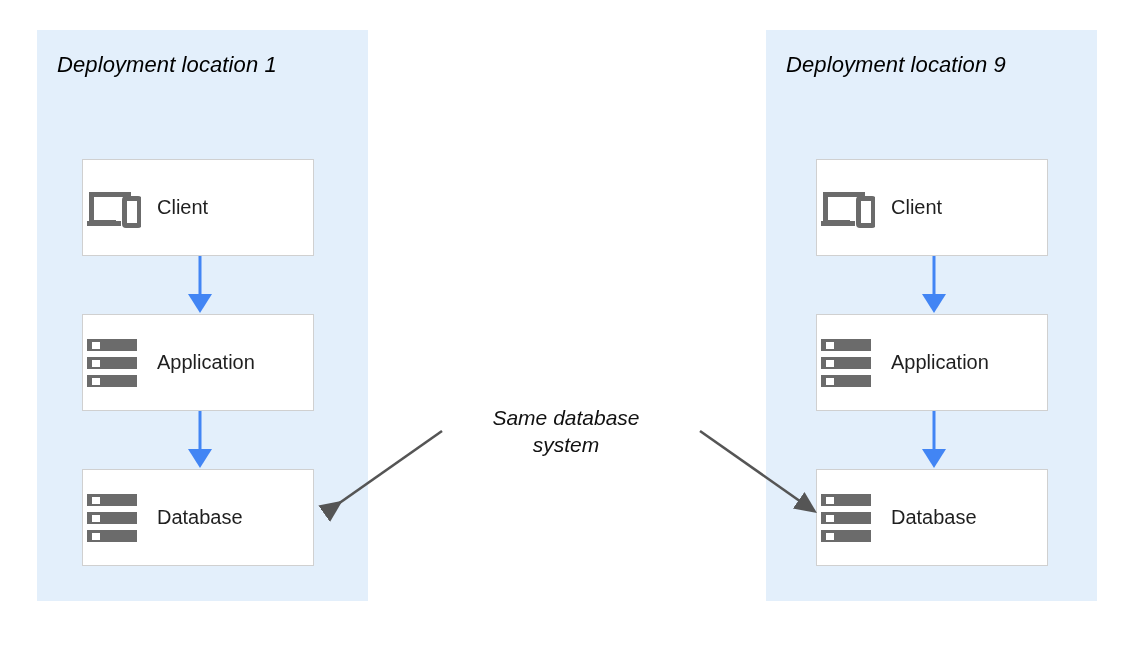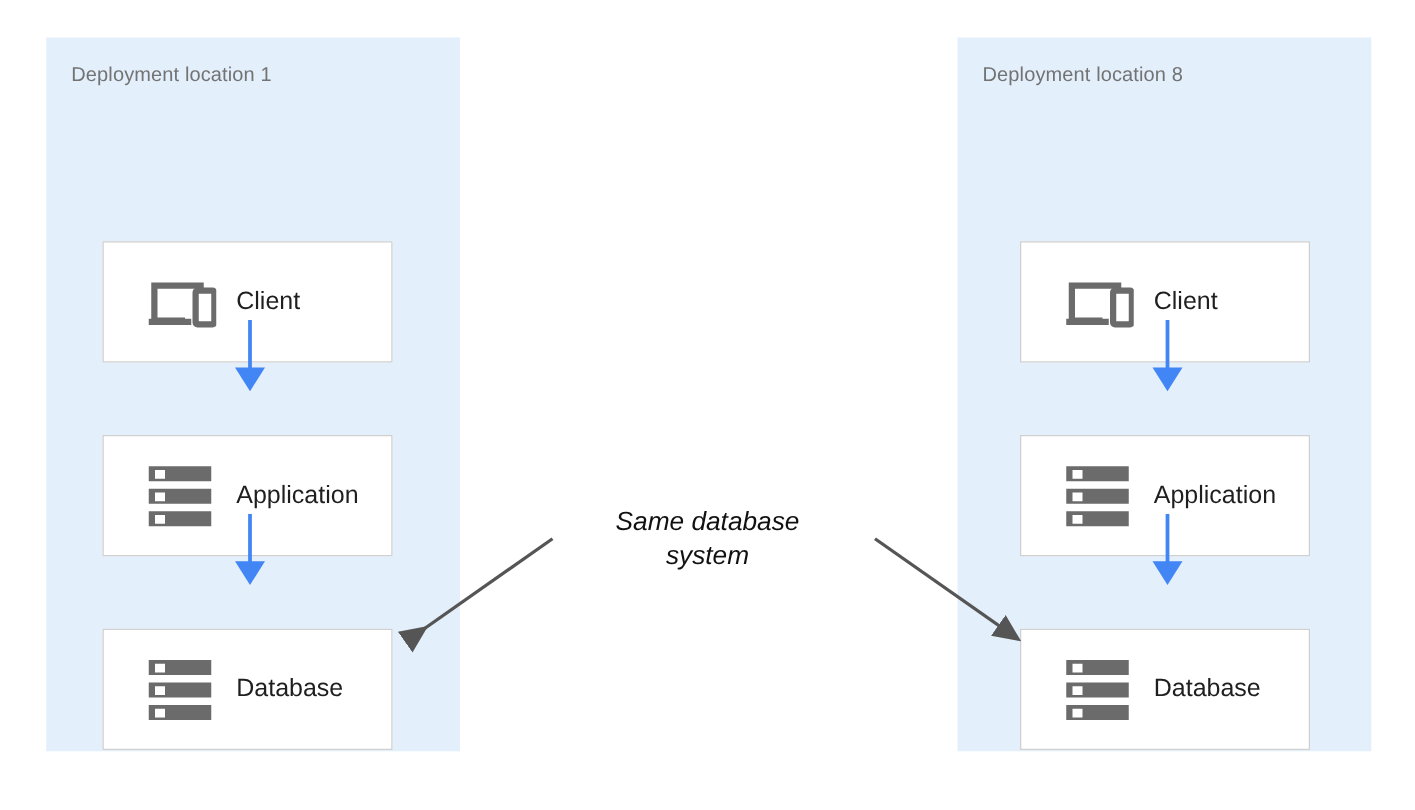--- a/index.html
+++ b/index.html
@@ -22,36 +22,36 @@
 
   
   .zone {
     position: absolute;
     background: #e3effb;
   }
   .zone-label {
     position: absolute;
     left: 20px;
     top: 22px;
-    font-size: 16px;
-    color: #737373;
+    font-size: 22px;
+    color: #000000;
     white-space: nowrap;
     letter-spacing: 0.1px;
+    font-style: italic;
   }
 
   
   .node {
     position: absolute;
     background: #ffffff;
     border: 1px solid #d0d0d0;
     box-sizing: border-box;
     display: flex;
     align-items: center;
-    padding-left: 34px;
-    margin-top: 34px;
+    padding-left: 2px;
   }
   .node-label {
     font-size: 20px;
     color: #1f1f1f;
     margin-left: 16px;
     white-space: nowrap;
   }
 
   
   .icon {
@@ -136,21 +136,21 @@
         <rect x="2" y="20" width="50" height="12" fill="#6b6b6b"></rect>
         <rect x="7" y="23" width="8" height="7" fill="#ffffff"></rect>
         <rect x="2" y="38" width="50" height="12" fill="#6b6b6b"></rect>
         <rect x="7" y="41" width="8" height="7" fill="#ffffff"></rect>
       </svg>
     </span>
     <span class="node-label">Database</span>
   </div>
 
   <div class="zone" style="left:766px; top:30px; width:331px; height:571px;">
-    <div class="zone-label">Deployment location 8</div>
+    <div class="zone-label">Deployment location 9</div>
   </div>
 
   <div class="node" style="left:816px; top:159px; width:232px; height:97px;">
     <span class="icon">
       <svg width="56" height="44" viewBox="0 0 56 44">
         <path d="M4 6 h42 v5 h-37 v23 h22 v5 h-27 z" fill="#6b6b6b"></path>
         <rect x="2" y="35" width="34" height="5" fill="#6b6b6b"></rect>
         <rect x="39.5" y="12.5" width="15" height="27" rx="1.5" fill="none" stroke="#6b6b6b" stroke-width="5"></rect>
       </svg>
     </span>

